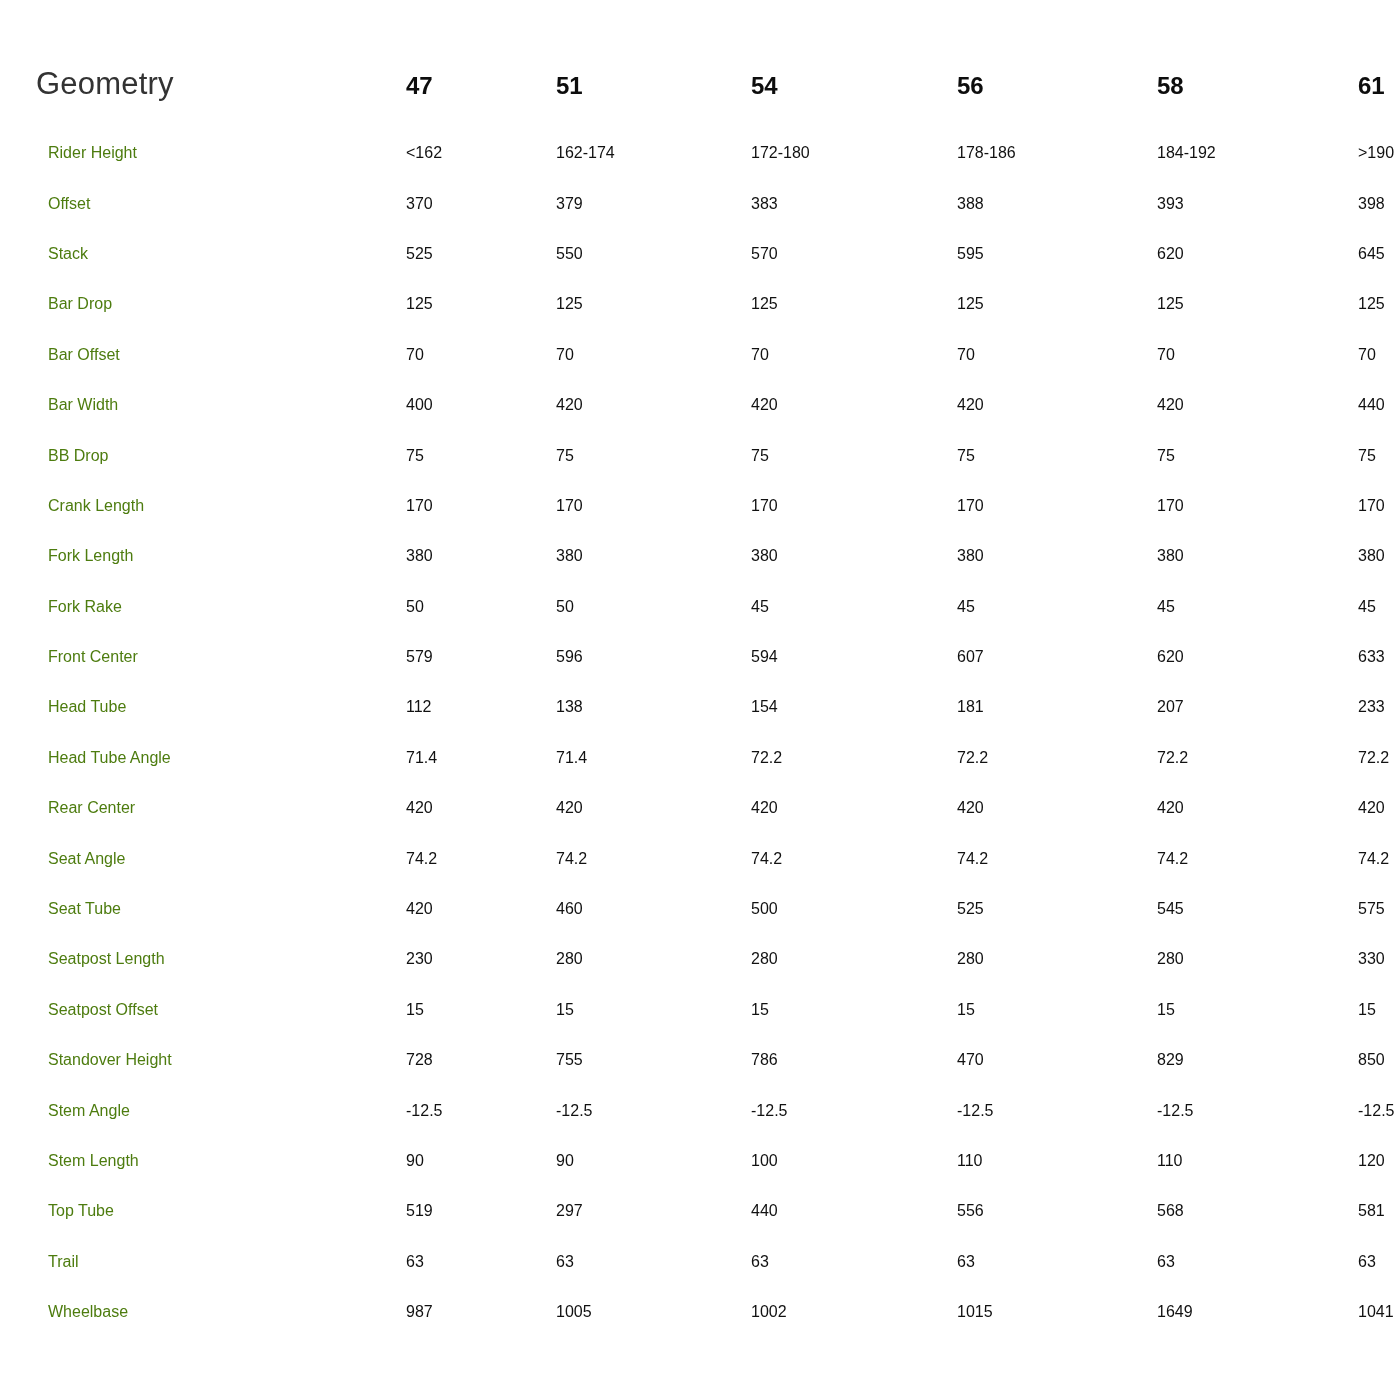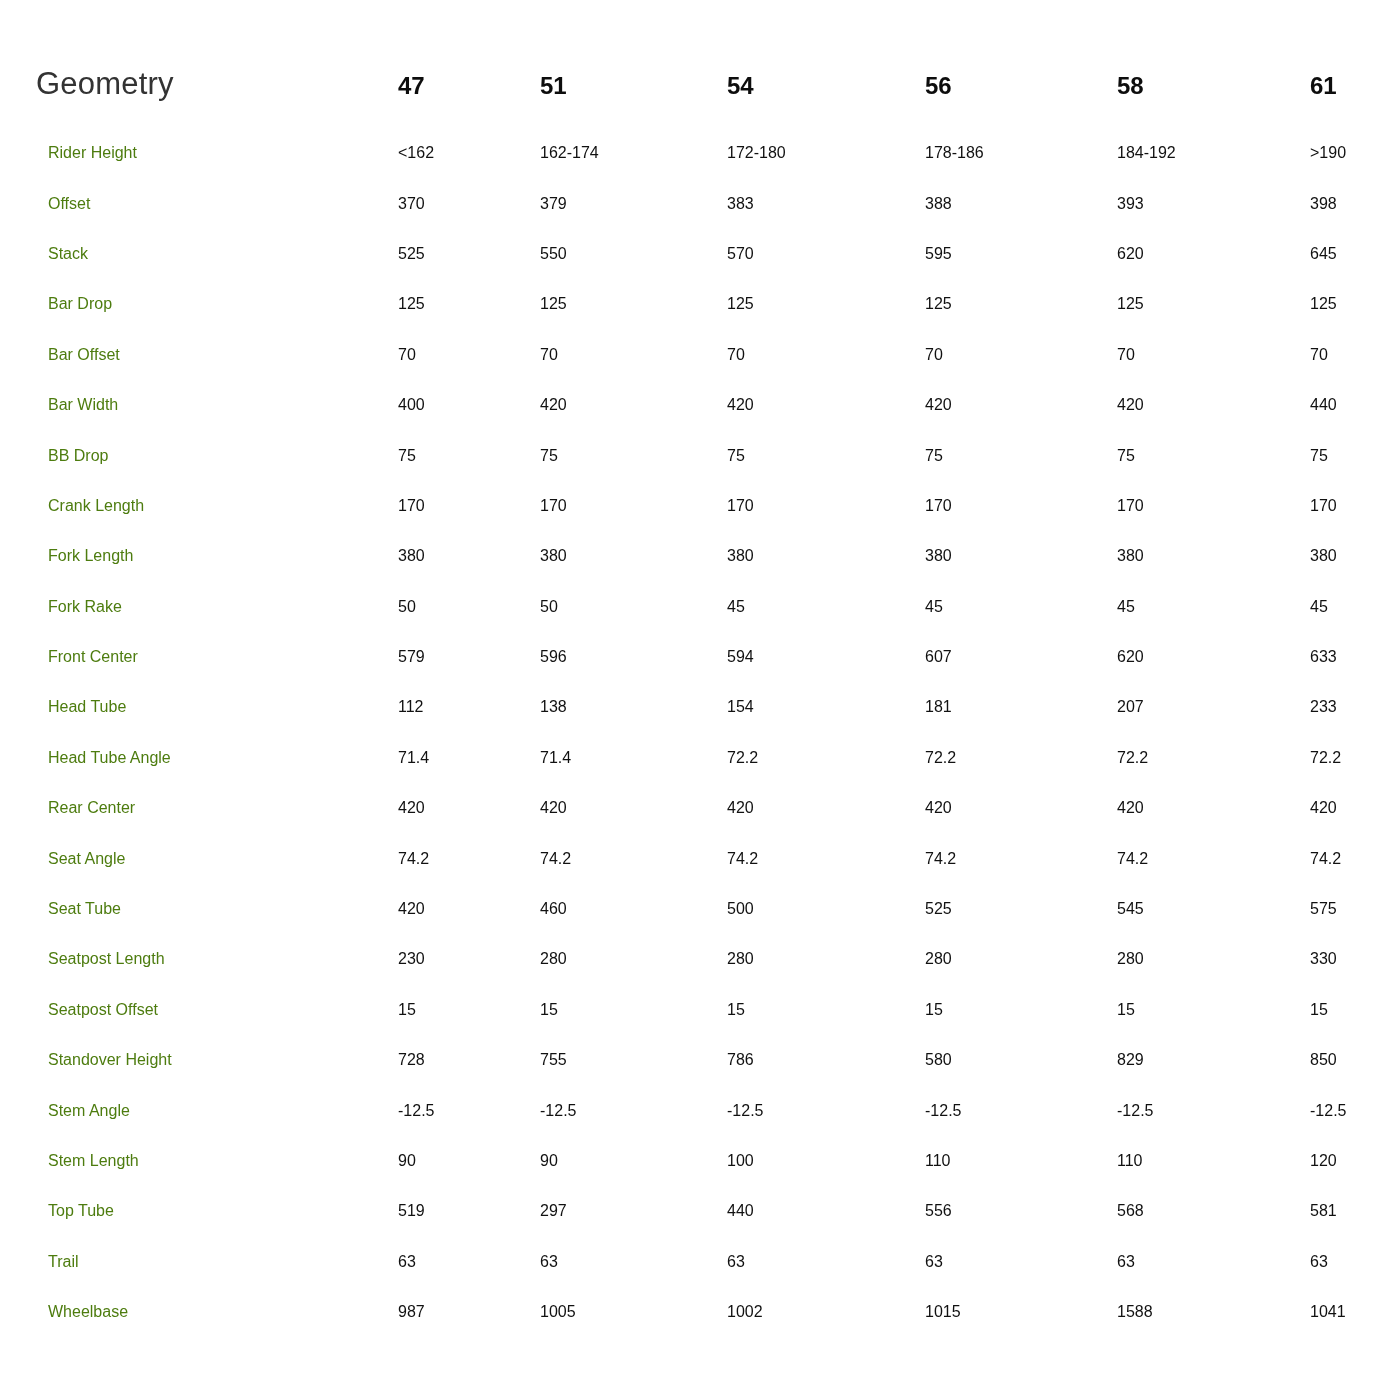--- a/index.html
+++ b/index.html
@@ -13,20 +13,21 @@
   .geometry-section {
     width: 1400px;
     height: 1400px;
     padding-left: 36px;
     padding-right: 20px;
   }
   .grid-row {
     display: grid;
     grid-template-columns: 362px 142px 187px 198px 192px 193px 1fr;
     align-items: center;
+    gap: 8px;
   }
   .header-row {
     margin-top: 66px;
     height: 46px;
     align-items: baseline;
   }
   .page-title {
     font-size: 31px;
     font-weight: 300;
     color: #333333;
@@ -231,21 +232,21 @@
         <div class="spec-cell">15</div>
         <div class="spec-cell">15</div>
         <div class="spec-cell">15</div>
         <div class="spec-cell">15</div>
       </div>
       <div class="grid-row spec-row">
       <div class="spec-label">Standover Height</div>
     <div class="spec-cell">728</div>
         <div class="spec-cell">755</div>
         <div class="spec-cell">786</div>
-        <div class="spec-cell">580</div>
+        <div class="spec-cell">470</div>
         <div class="spec-cell">829</div>
         <div class="spec-cell">850</div>
       </div>
       <div class="grid-row spec-row">
       <div class="spec-label">Stem Angle</div>
     <div class="spec-cell">-12.5</div>
         <div class="spec-cell">-12.5</div>
         <div class="spec-cell">-12.5</div>
         <div class="spec-cell">-12.5</div>
         <div class="spec-cell">-12.5</div>
@@ -277,18 +278,18 @@
         <div class="spec-cell">63</div>
         <div class="spec-cell">63</div>
         <div class="spec-cell">63</div>
       </div>
       <div class="grid-row spec-row">
       <div class="spec-label">Wheelbase</div>
     <div class="spec-cell">987</div>
         <div class="spec-cell">1005</div>
         <div class="spec-cell">1002</div>
         <div class="spec-cell">1015</div>
-        <div class="spec-cell">1588</div>
+        <div class="spec-cell">1649</div>
         <div class="spec-cell">1041</div>
       </div>
     </div>
 
 </div>
 
 </body></html>

